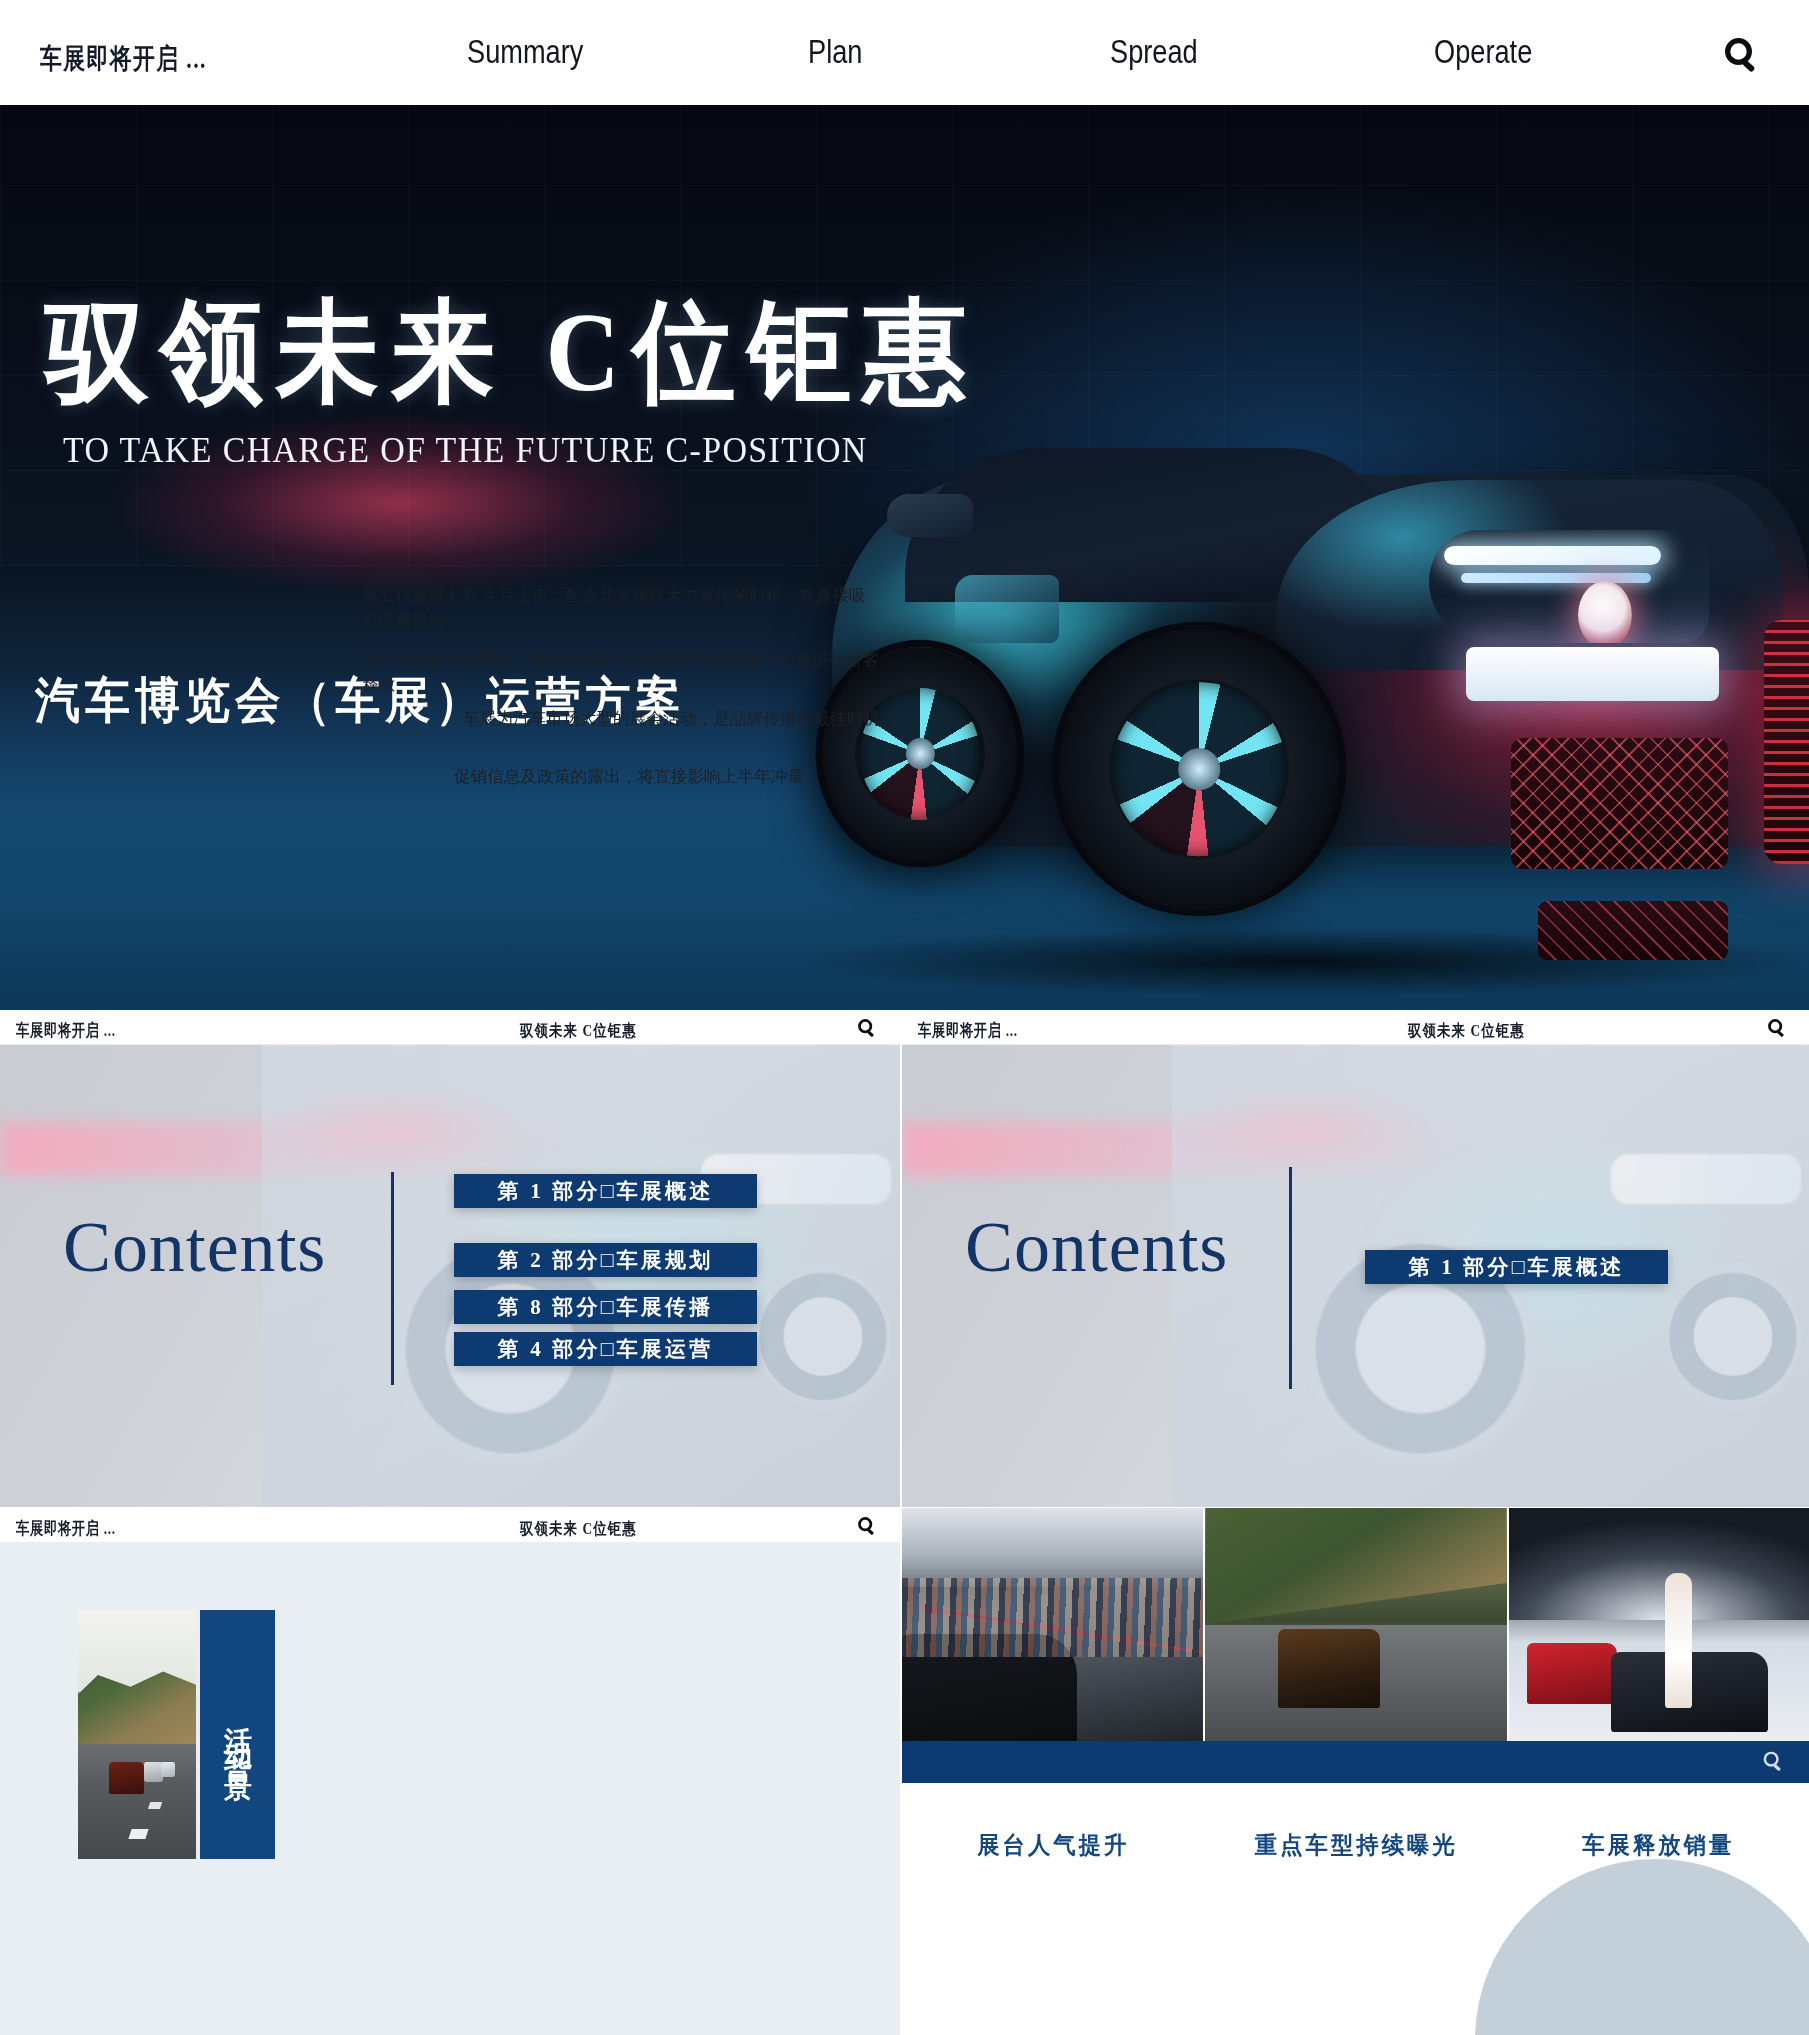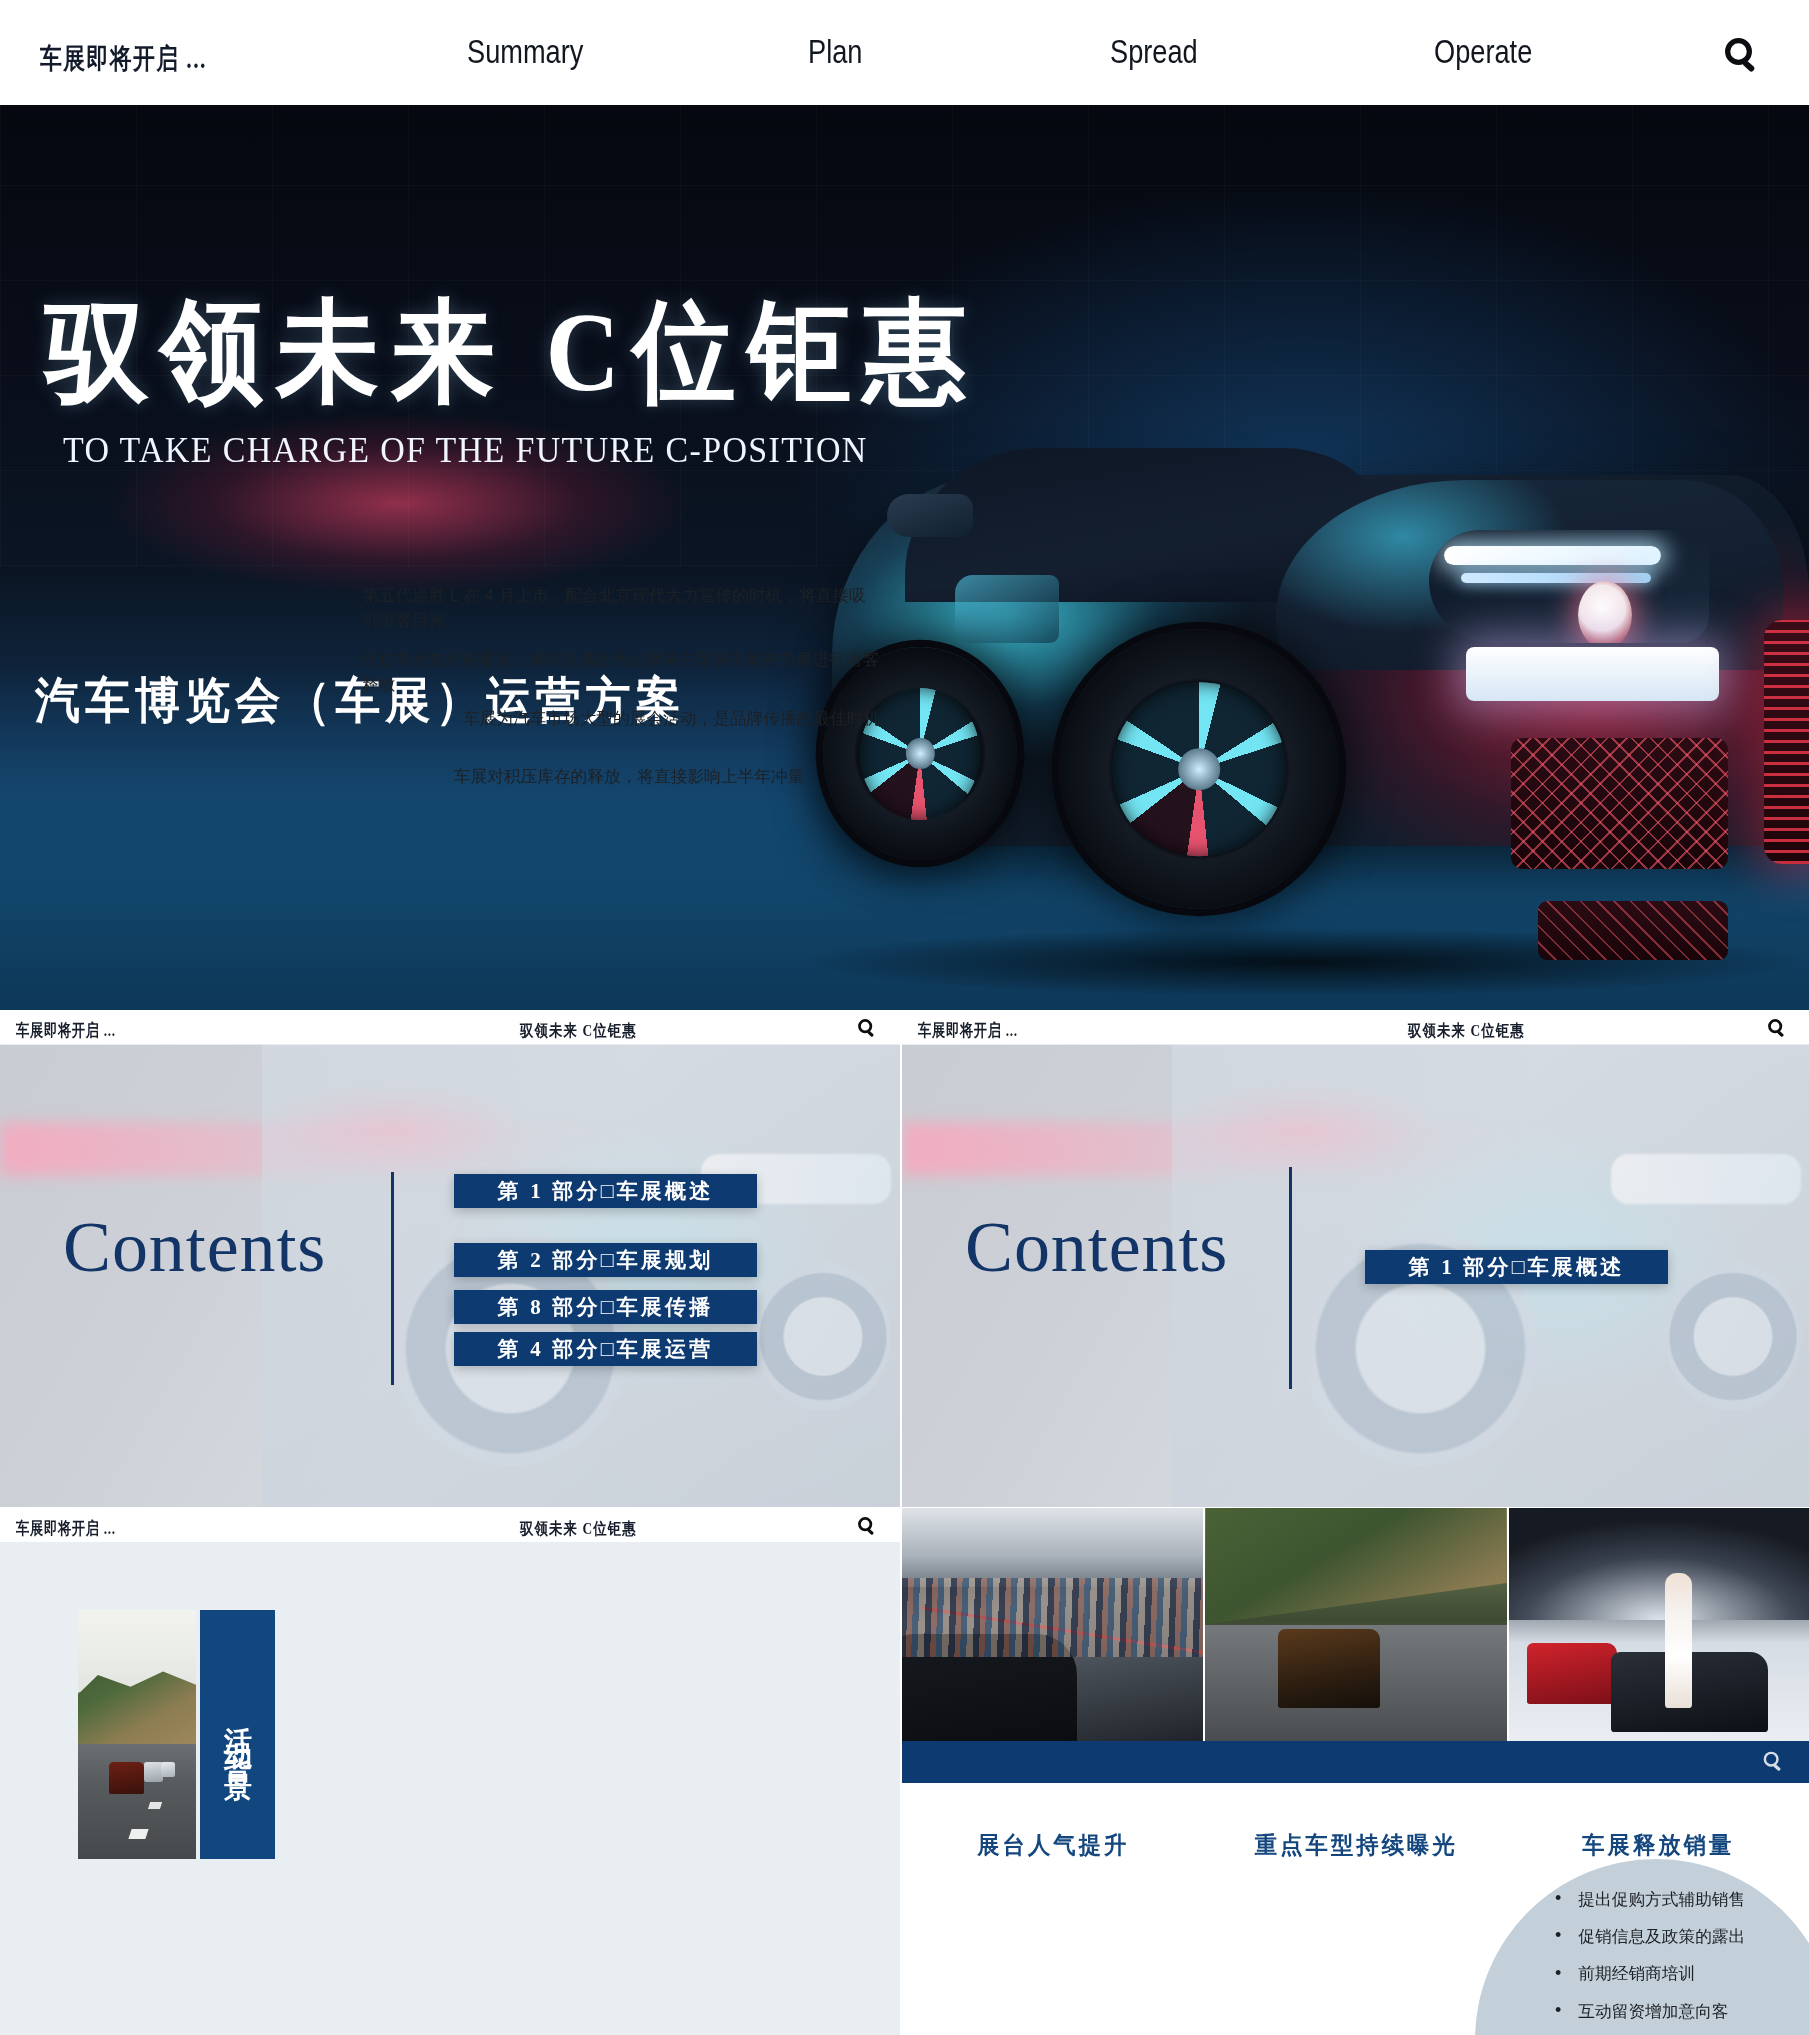--- a/index.html
+++ b/index.html
@@ -653,28 +653,22 @@
       <div class="col col1">
         <div class="col-title">展台人气提升</div>
       </div>
 
       <div class="col col2">
         <div class="col-title">重点车型持续曝光</div>
       </div>
 
       <div class="col col3">
         <div class="col-title">车展释放销量</div>
-        <div class="bullets">
-          <div class="bullet">提出促购方式辅助销售</div>
-          <div class="bullet">促销信息及政策的露出</div>
-          <div class="bullet">前期经销商培训</div>
-          <div class="bullet">互动留资增加意向客</div>
-        </div>
       </div>
     </div>
   </div>
 </div>
 
 <div class="para para0">第五代途胜 L 在 4 月上市，配合北京现代大力宣传的时机，将直接吸引潜客目光</div>
 <div class="para para1">经过年后数月的蓄水，湖南区域各大品牌将在车展中集中力量进行潜客释放</div>
 <div class="para para2">车展为汽车市场大型的展会活动，是品牌传播的最佳时机</div>
-<div class="para para3">车展对积压库存的释放，将直接影响上半年冲量</div>
+<div class="para para3">促销信息及政策的露出，将直接影响上半年冲量</div>
 
 
 </body></html>

